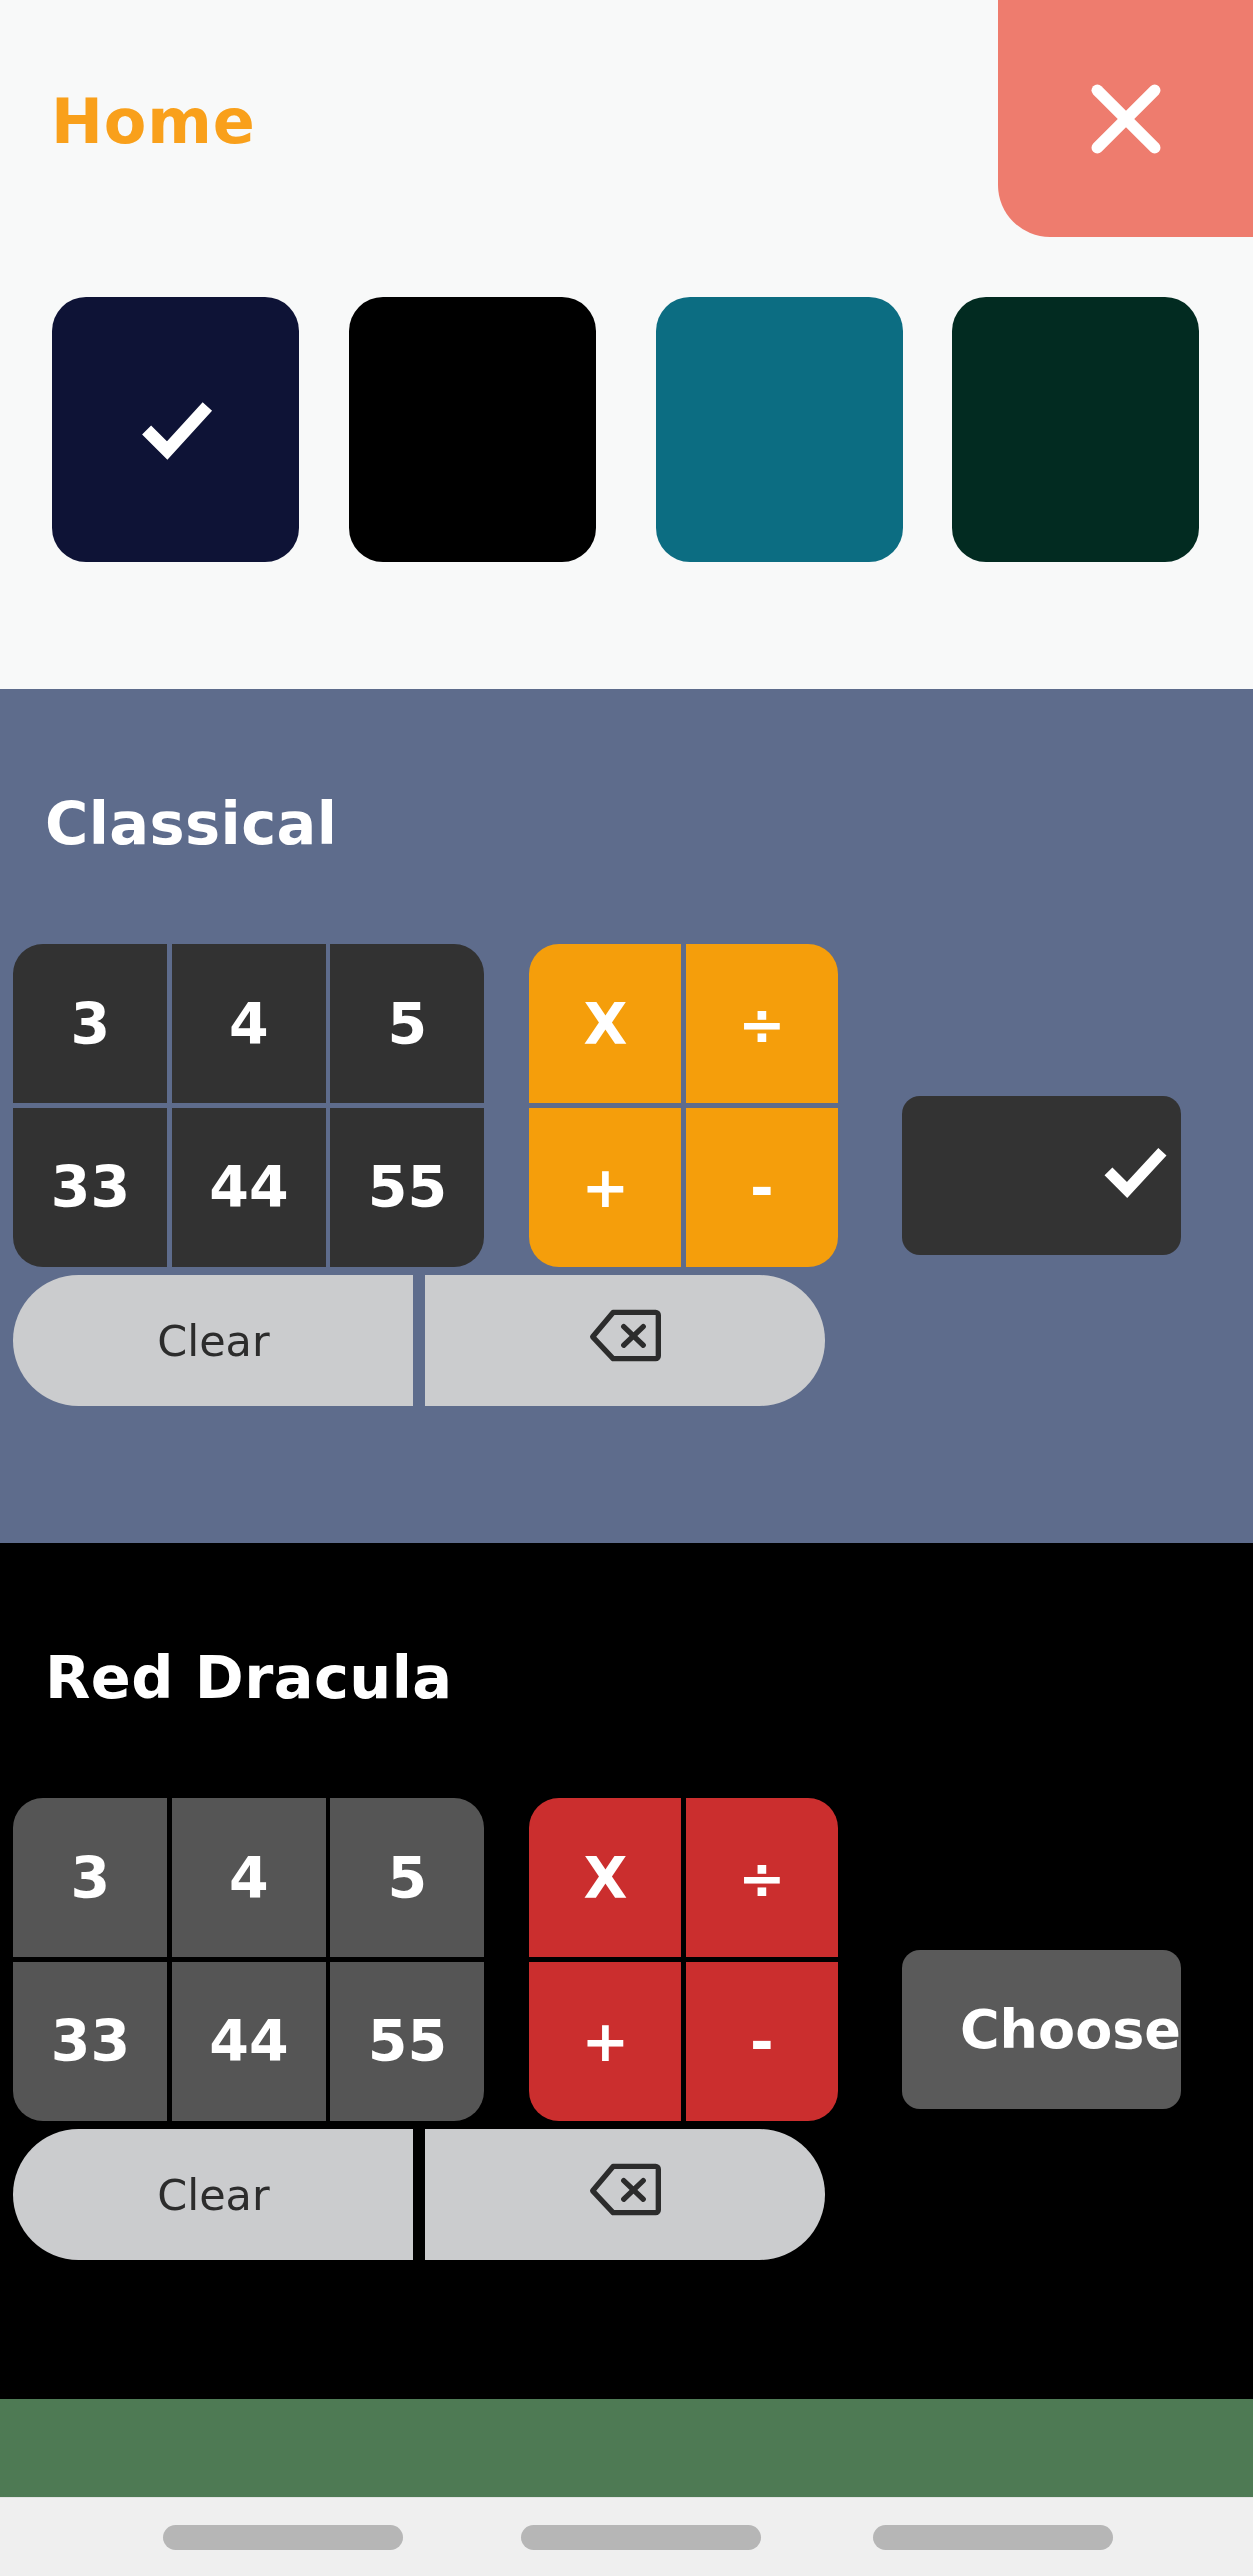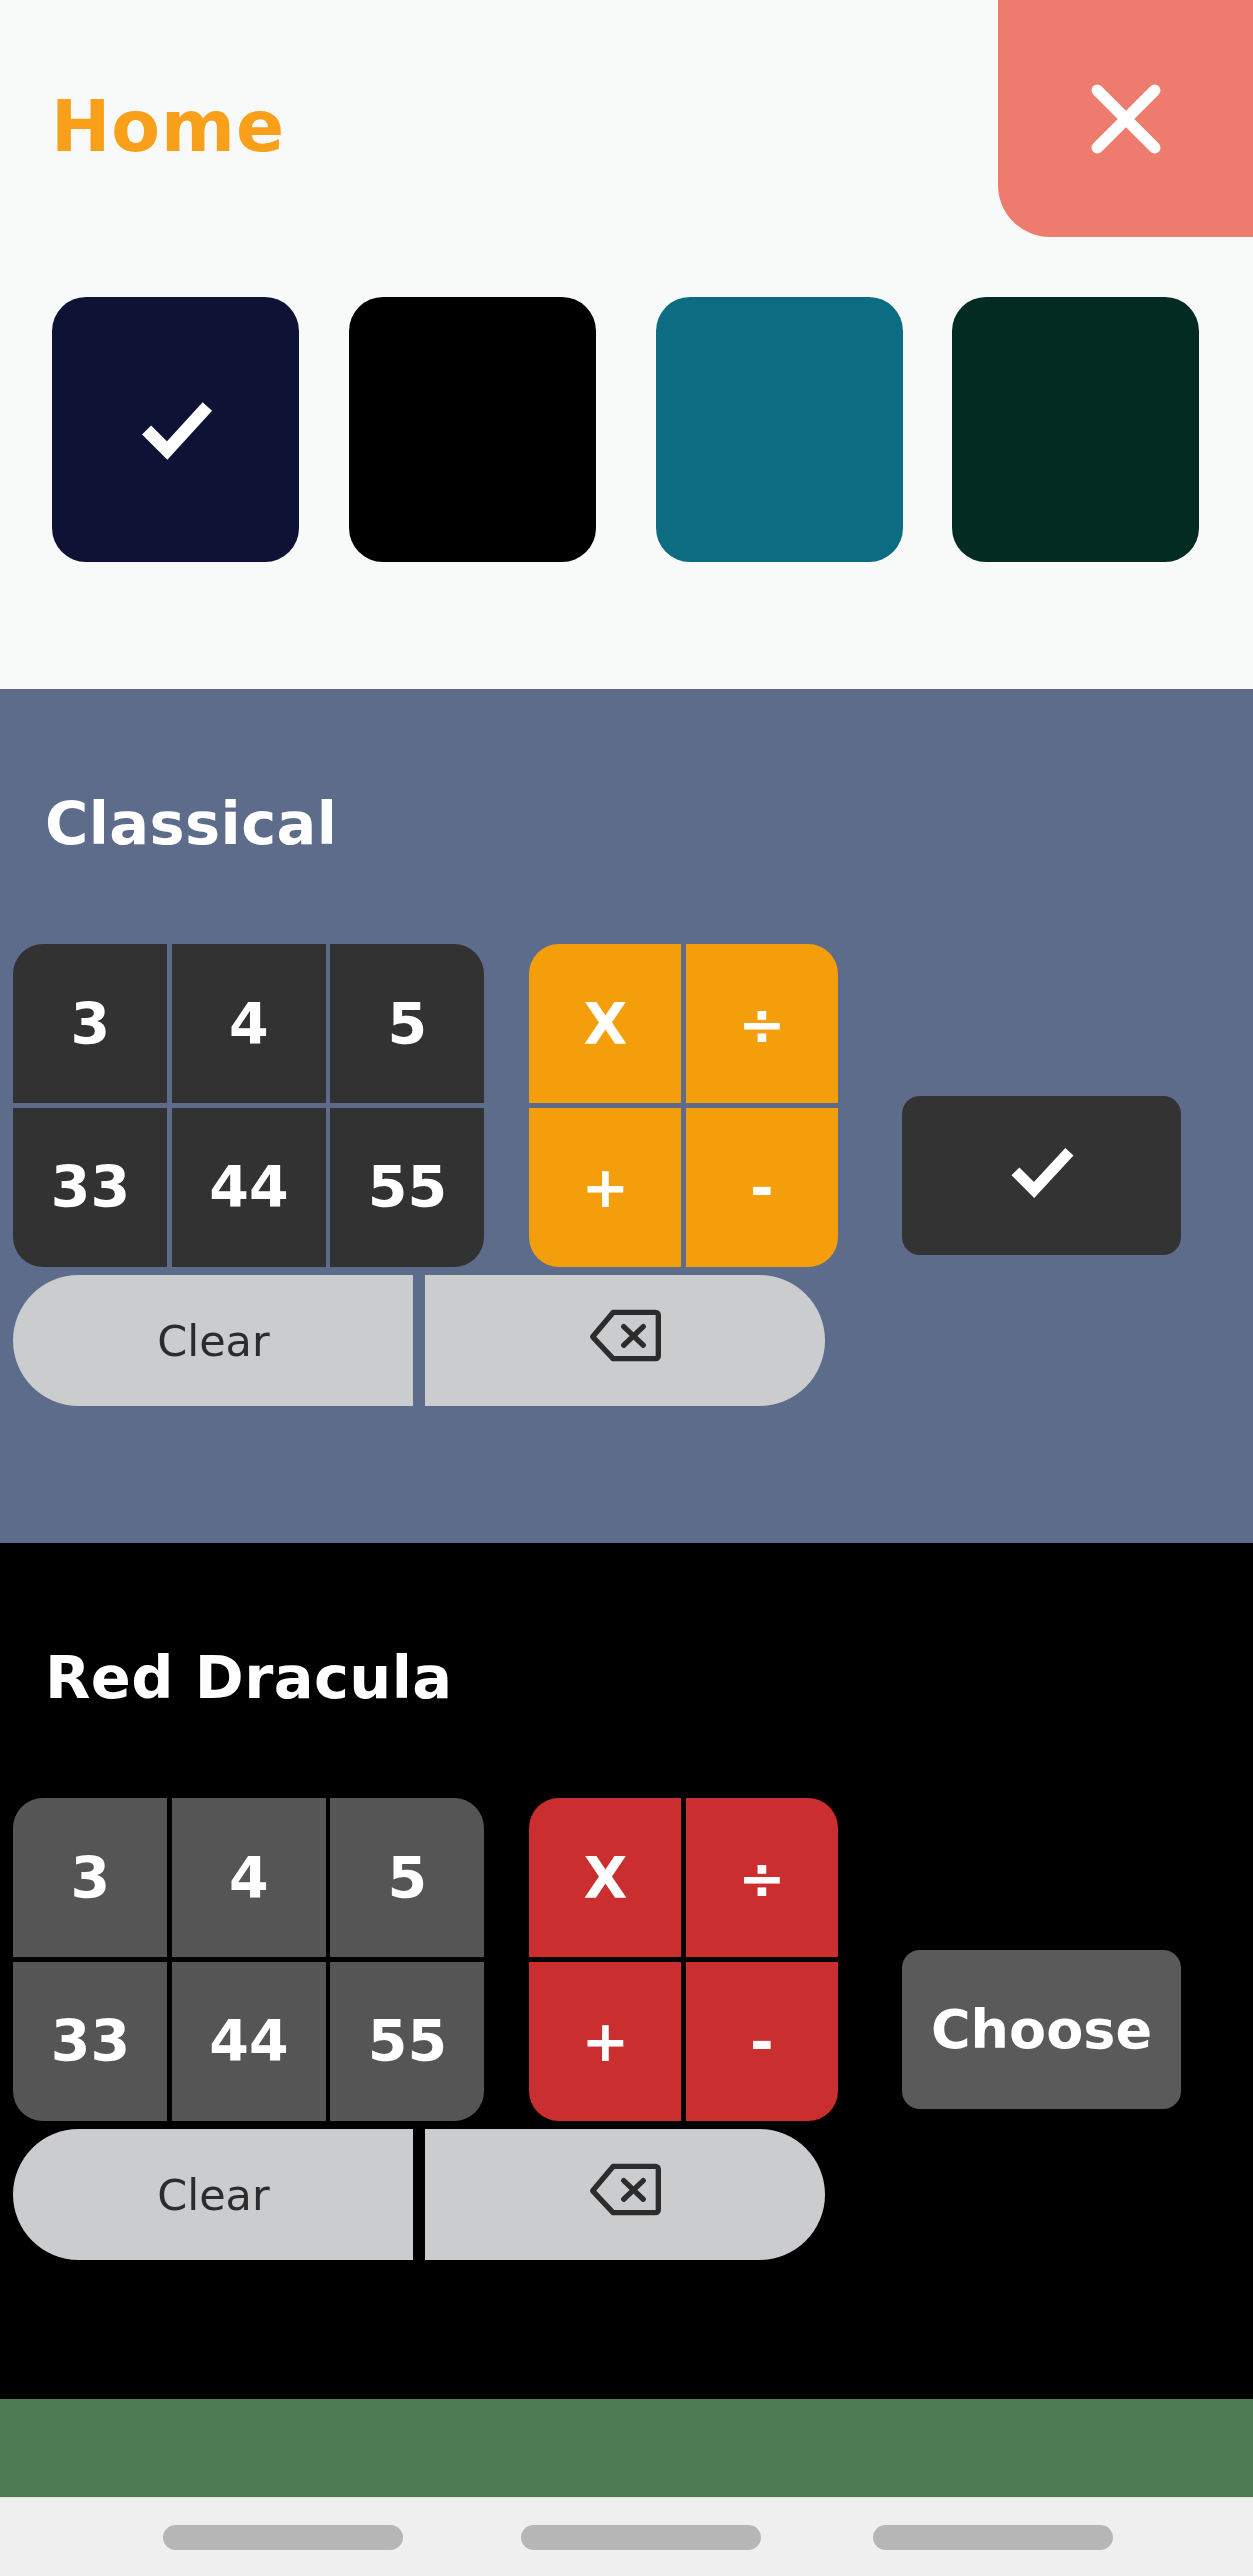--- a/index.html
+++ b/index.html
@@ -11,21 +11,21 @@
   }
   #app { position: relative; width: 1253px; height: 2576px; }
 
   
   .header {
     position: absolute; left: 0; top: 0; width: 1253px; height: 689px;
     background: #F8F9F9;
   }
   .header-title {
     position: absolute; left: 51px; top: 85px;
-    font-size: 71px; font-weight: 700; letter-spacing: 0.9px;
+    font-size: 62px; font-weight: 700; letter-spacing: 0.9px;
     color: #F9A01B;
     font-family: "DejaVu Sans", sans-serif;
   }
   .close-btn {
     position: absolute; right: 0; top: 0; width: 255px; height: 237px;
     background: #EE7C6E;
     border-bottom-left-radius: 52px;
     display: flex; align-items: center; justify-content: center;
     cursor: pointer;
   }
@@ -80,21 +80,21 @@
   .util-key {
     height: 131px; background: #CBCCCE; color: #2C2C2C;
     display: flex; align-items: center; justify-content: center;
     font-size: 43px; font-weight: 400; cursor: pointer; user-select: none;
   }
 
   
   .action-btn {
     position: absolute; width: 279px; height: 159px;
     border-radius: 18px;
-    display: flex; align-items: center; justify-content: center;
+    display: flex; align-items: center; justify-content: flex-end;
     cursor: pointer; user-select: none;
     font-size: 54px; font-weight: 700; color: #fff;
   }
 
   
   .navbar {
     position: absolute; left: 0; bottom: 0; width: 1253px; height: 79px;
     background: #EFEFEF;
     border-top: 0.9px solid #E2E2E2;
   }

